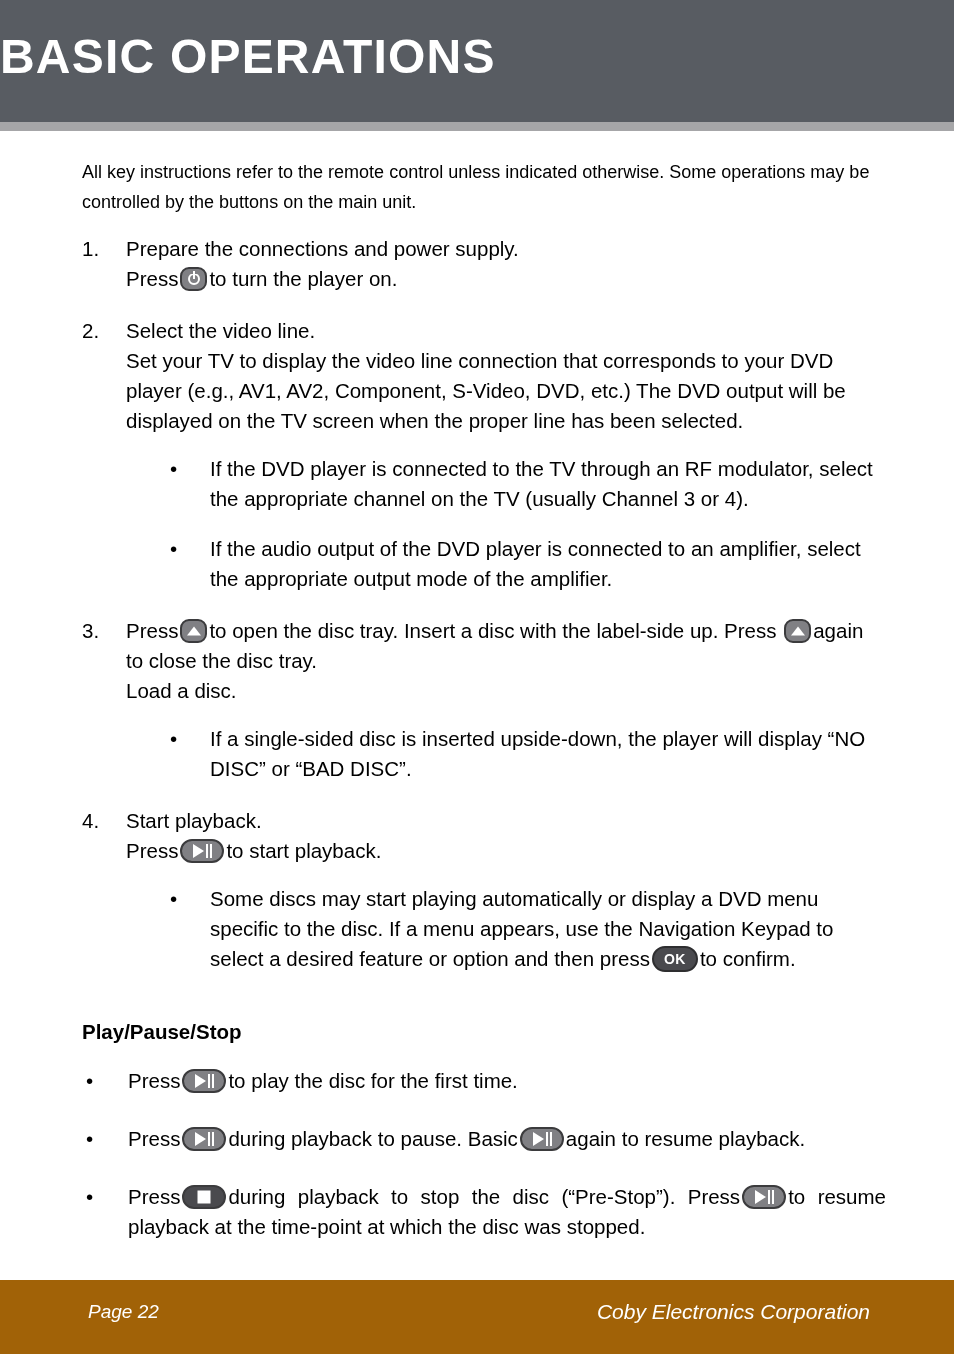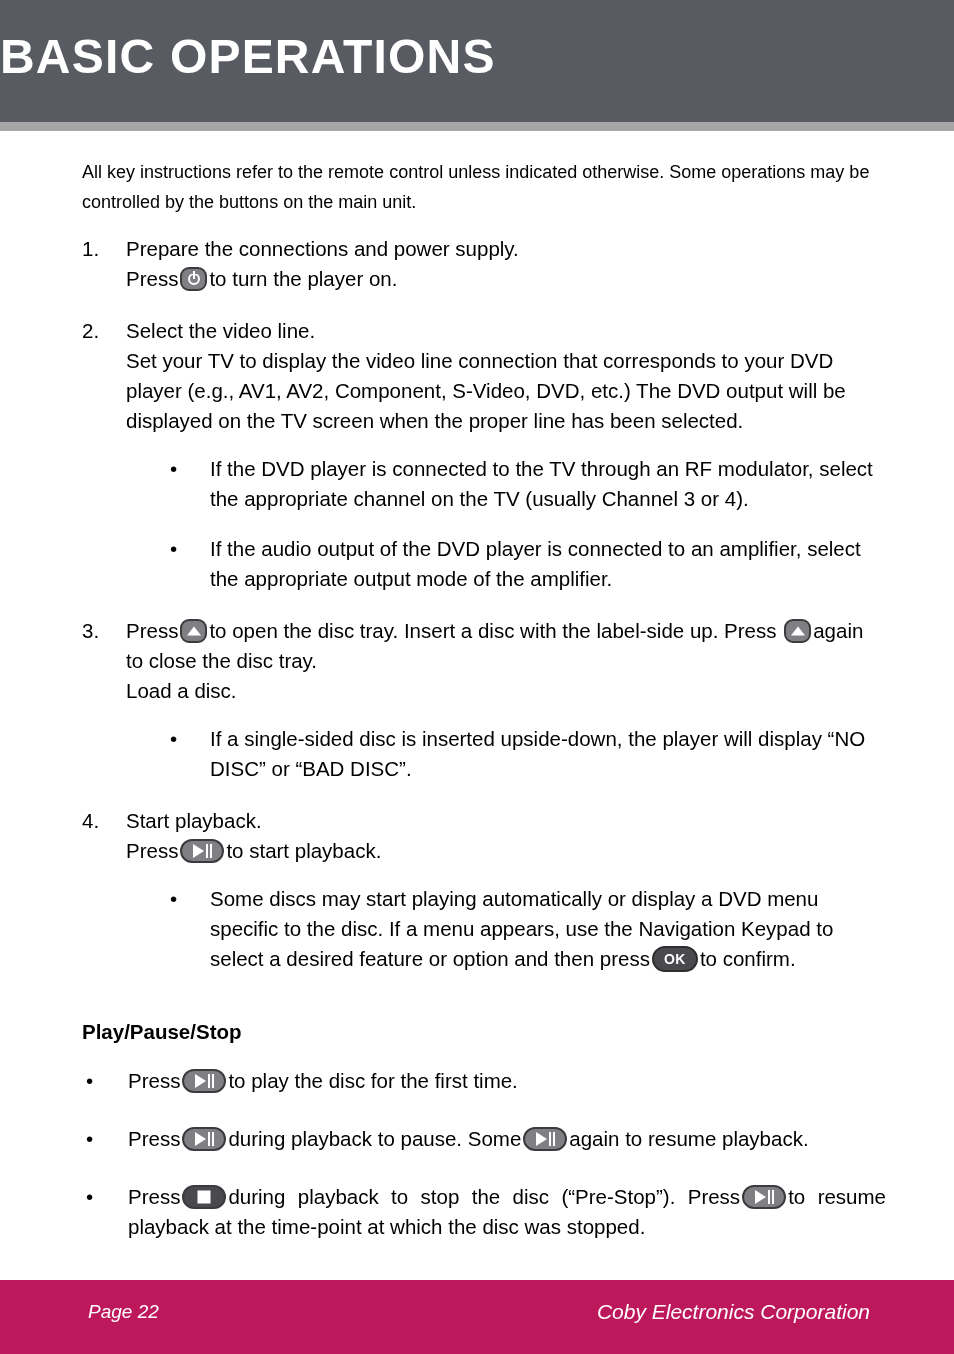--- a/index.html
+++ b/index.html
@@ -282,21 +282,21 @@
     font-family: "Liberation Sans", sans-serif;
   }
 
   
   .page-footer {
     position: absolute;
     left: 0;
     bottom: 0;
     width: 954px;
     height: 74px;
-    background: #be185d;
+    background: #a16207;
   }
   .footer-left {
     position: absolute;
     left: 88px;
     top: 20px;
     color: #ffffff;
     font-style: italic;
     font-size: 19px;
     line-height: 24px;
   }
@@ -379,21 +379,21 @@
 
   <ul class="bullets toplevel-bullets">
 
     <li class="bullet">
       <span class="bullet-dot">•</span>
       <span>Press</span><span class="btn btn-playpause"><span class="glyph-play"></span><span class="glyph-pause"></span></span><span>to play the disc for the first time.</span>
     </li>
 
     <li class="bullet">
       <span class="bullet-dot">•</span>
-      <span>Press</span><span class="btn btn-playpause"><span class="glyph-play"></span><span class="glyph-pause"></span></span><span>during playback to pause. Some</span><span class="btn btn-playpause"><span class="glyph-play"></span><span class="glyph-pause"></span></span><span>again to resume playback.</span>
+      <span>Press</span><span class="btn btn-playpause"><span class="glyph-play"></span><span class="glyph-pause"></span></span><span>during playback to pause. Basic</span><span class="btn btn-playpause"><span class="glyph-play"></span><span class="glyph-pause"></span></span><span>again to resume playback.</span>
     </li>
 
     <li class="bullet justified">
       <span class="bullet-dot">•</span>
       <span>Press</span><span class="btn btn-stop"><span class="glyph-stop"></span></span><span>during playback to stop the disc (“Pre-Stop”). Press</span><span class="btn btn-playpause"><span class="glyph-play"></span><span class="glyph-pause"></span></span><span>to</span>
       <span>resume playback at the time-point at which the disc was stopped.</span>
     </li>
   </ul>
 </div>
 

